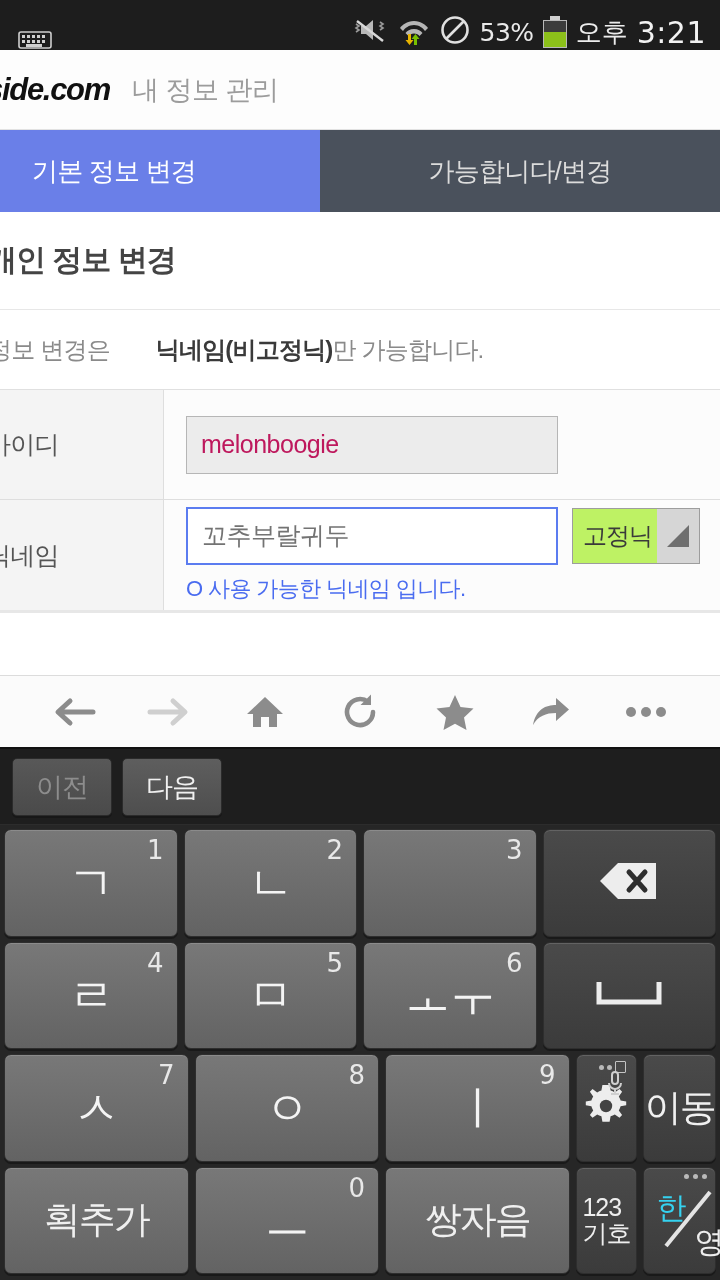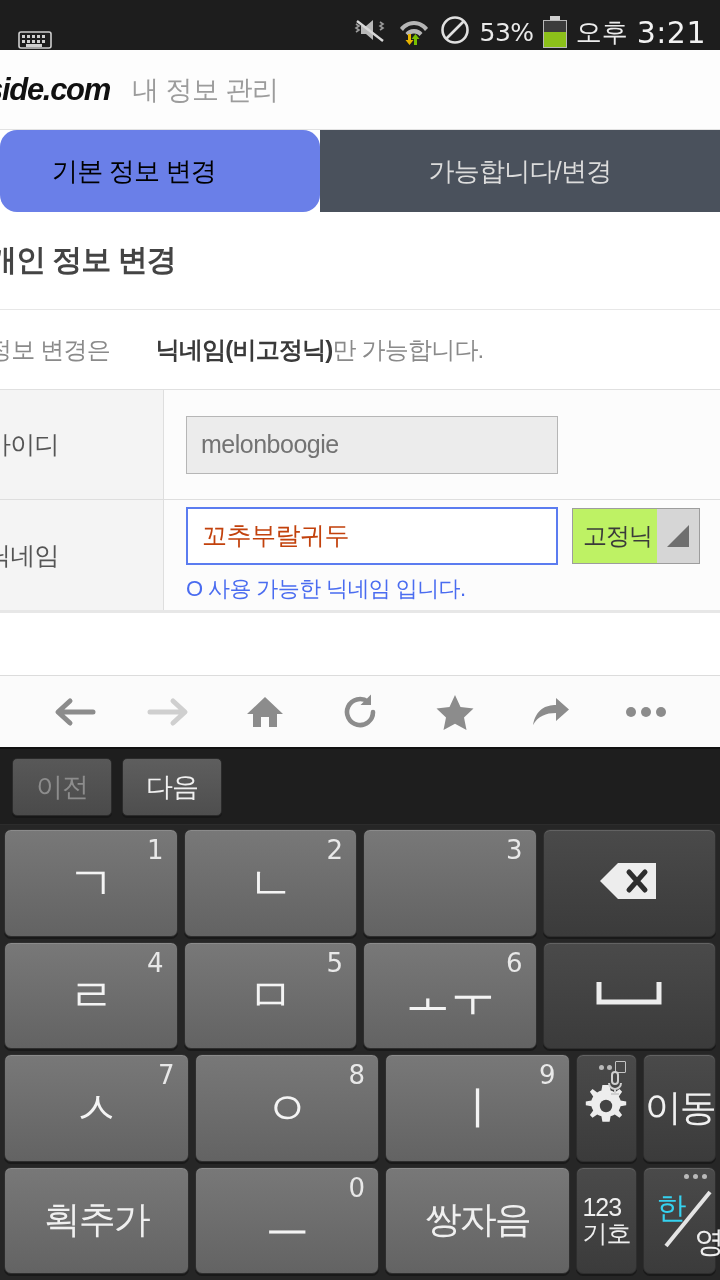--- a/index.html
+++ b/index.html
@@ -39,21 +39,21 @@
   .logo {
     font-family:"Liberation Sans",sans-serif; font-weight:bold; font-style:italic;
     font-size:31px; color:#111; letter-spacing:-1.3px; margin-left:-14px;
   }
   .site-sub { font-size:27px; color:#9c9c9c; margin-left:22px; letter-spacing:-0.5px;text-align:center; }
 
   .tabs { display:flex; height:82px; }
   .tab {
     flex:1; display:flex; align-items:center; font-size:26px; letter-spacing:-0.8px;
   }
-  .tab-active { background:#6a7fe8; color:#000000; padding-left:52px; flex:0 0 320px;border-radius:17px; }
+  .tab-active { background:#6a7fe8; color:#ffffff; padding-left:32px; flex:0 0 320px; }
   .tab-inactive { background:#4a515c; color:#dcdcdc; justify-content:center; }
 
   .page-title-wrap { height:98px; display:flex; align-items:center; border-bottom:1px solid #e7e7e7; background:#fff; }
   .page-title { font-size:30px; color:#444; font-weight:bold; letter-spacing:-1px; margin-left:-13px; }
 
   .notice { height:80px; display:flex; align-items:center; background:#fff; border-bottom:1px solid #e0e0e0; }
   .notice-text { font-size:24px; color:#8a8a8a; letter-spacing:-0.8px; margin-left:-12px; }
   .notice-text b { color:#3a3a3a; font-weight:bold;margin-left:40px; }
 
   .form-table { background:#fff; }
@@ -65,22 +65,22 @@
     padding-left:0; margin-left:-14px;
   }
   .row-field { flex:1; display:flex; flex-direction:column; justify-content:center; padding:0 0 0 22px; background:#fcfcfc; }
   .field-line { display:flex; align-items:center; gap:14px; }
 
   .inp {
     font-family:"Liberation Sans","DejaVu Sans",sans-serif;
     font-size:25px; color:#3c3c3c; letter-spacing:-0.5px;
     padding:0 14px; outline:none;
   }
-  .inp-readonly { width:372px; height:58px; background:#ececec; border:1px solid #b6b6b6; color:#737373; }
-  .inp-focus { width:372px; height:58px; background:#ffffff; border:2px solid #5b7cf0; color:#c2410c; }
+  .inp-readonly { width:372px; height:58px; background:#ececec; border:1px solid #b6b6b6; color:#be185d; }
+  .inp-focus { width:372px; height:58px; background:#ffffff; border:2px solid #5b7cf0; color:#737373; }
   .select-box {
     width:128px; height:56px; border:1px solid #9d9d9d; background:#bef264;
     display:flex; align-items:center; position:relative; padding-left:10px; font-size:24px; color:#3a3a3a;
     letter-spacing:-1px;
   }
   .select-arrow { position:absolute; right:0; top:0; width:42px; height:54px; background:#d6d6d6; }
   .select-arrow svg { position:absolute; left:8px; top:14px; }
   .helper { font-size:22px; color:#4a6cf0; letter-spacing:-0.6px; margin-top:9px; }
 
   .bottom-rule { height:3px; background:#e7e7e7; }

